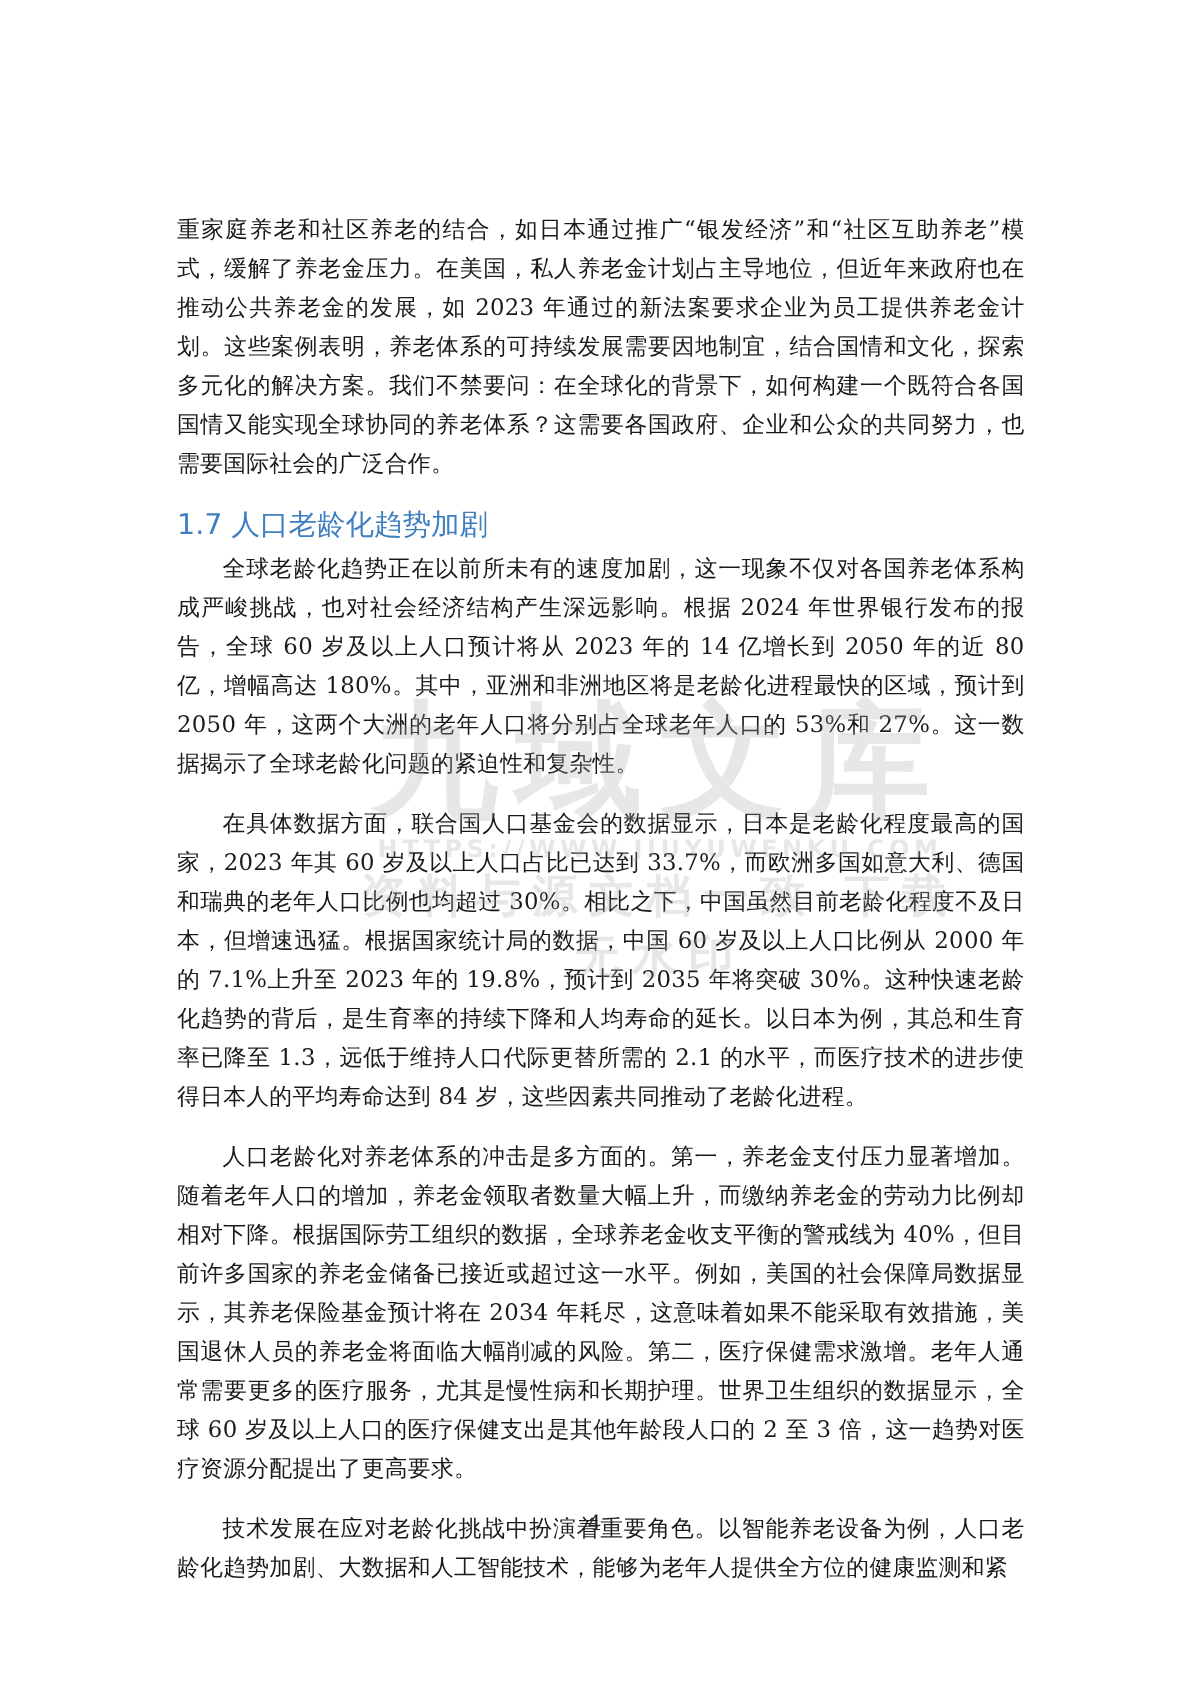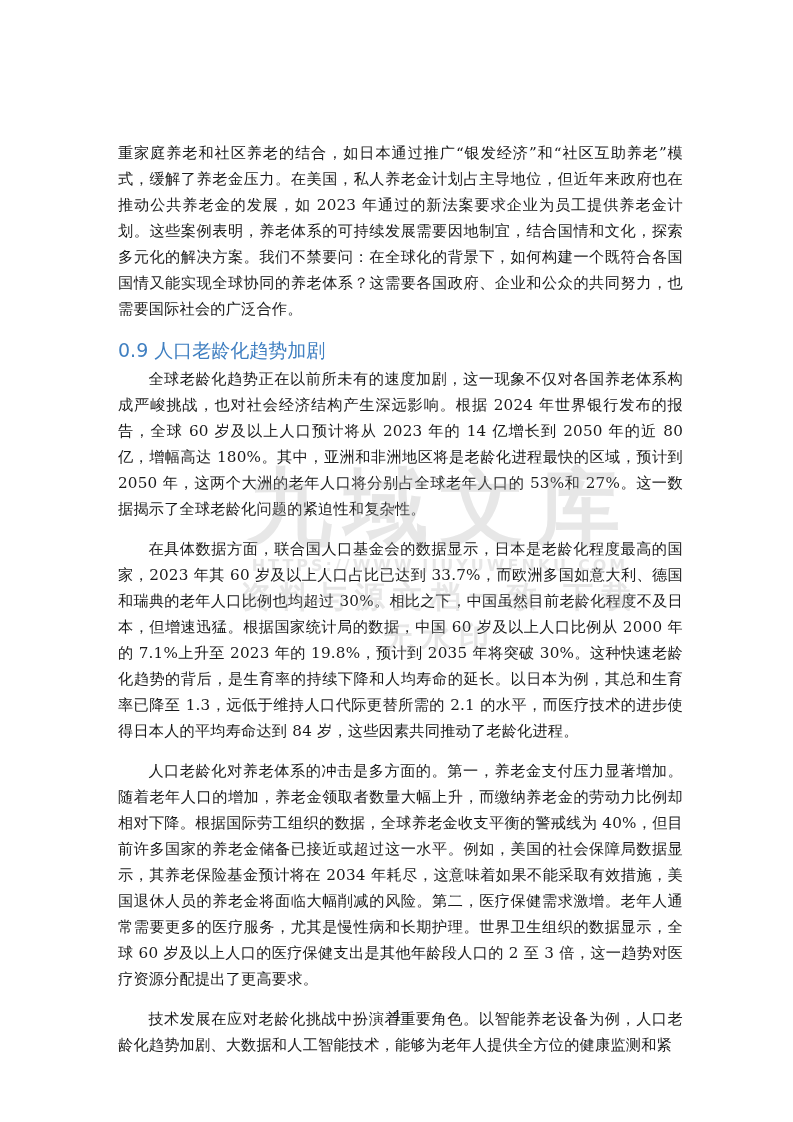--- a/index.html
+++ b/index.html
@@ -83,21 +83,21 @@
     }
   </style>
 </head>
 <body>
 
 <div class="page">
 
   <div class="content">
     <p class="para cont">重家庭养老和社区养老的结合，如日本通过推广“银发经济”和“社区互助养老”模式，缓解了养老金压力。在美国，私人养老金计划占主导地位，但近年来政府也在推动公共养老金的发展，如 2023 年通过的新法案要求企业为员工提供养老金计划。这些案例表明，养老体系的可持续发展需要因地制宜，结合国情和文化，探索多元化的解决方案。我们不禁要问：在全球化的背景下，如何构建一个既符合各国国情又能实现全球协同的养老体系？这需要各国政府、企业和公众的共同努力，也需要国际社会的广泛合作。</p>
 
-    <h2 class="heading">0.9 人口老龄化趋势加剧</h2>
+    <h2 class="heading">1.7 人口老龄化趋势加剧</h2>
 
     <p class="para indent">全球老龄化趋势正在以前所未有的速度加剧，这一现象不仅对各国养老体系构成严峻挑战，也对社会经济结构产生深远影响。根据 2024 年世界银行发布的报告，全球 60 岁及以上人口预计将从 2023 年的 14 亿增长到 2050 年的近 80 亿，增幅高达 180%。其中，亚洲和非洲地区将是老龄化进程最快的区域，预计到 2050 年，这两个大洲的老年人口将分别占全球老年人口的 53%和 27%。这一数据揭示了全球老龄化问题的紧迫性和复杂性。</p>
     <p class="para indent">在具体数据方面，联合国人口基金会的数据显示，日本是老龄化程度最高的国家，2023 年其 60 岁及以上人口占比已达到 33.7%，而欧洲多国如意大利、德国和瑞典的老年人口比例也均超过 30%。相比之下，中国虽然目前老龄化程度不及日本，但增速迅猛。根据国家统计局的数据，中国 60 岁及以上人口比例从 2000 年的 7.1%上升至 2023 年的 19.8%，预计到 2035 年将突破 30%。这种快速老龄化趋势的背后，是生育率的持续下降和人均寿命的延长。以日本为例，其总和生育率已降至 1.3，远低于维持人口代际更替所需的 2.1 的水平，而医疗技术的进步使得日本人的平均寿命达到 84 岁，这些因素共同推动了老龄化进程。</p>
     <p class="para indent">人口老龄化对养老体系的冲击是多方面的。第一，养老金支付压力显著增加。随着老年人口的增加，养老金领取者数量大幅上升，而缴纳养老金的劳动力比例却相对下降。根据国际劳工组织的数据，全球养老金收支平衡的警戒线为 40%，但目前许多国家的养老金储备已接近或超过这一水平。例如，美国的社会保障局数据显示，其养老保险基金预计将在 2034 年耗尽，这意味着如果不能采取有效措施，美国退休人员的养老金将面临大幅削减的风险。第二，医疗保健需求激增。老年人通常需要更多的医疗服务，尤其是慢性病和长期护理。世界卫生组织的数据显示，全球 60 岁及以上人口的医疗保健支出是其他年龄段人口的 2 至 3 倍，这一趋势对医疗资源分配提出了更高要求。</p>
     <p class="para indent">技术发展在应对老龄化挑战中扮演着重要角色。以智能养老设备为例，人口老龄化趋势加剧、大数据和人工智能技术，能够为老年人提供全方位的健康监测和紧</p>
   </div>
 
   <div class="watermark">
     <div class="wm-big">九域文库</div>
     <div class="wm-url">HTTPS://WWW.JIUYUWENKU.COM</div>

